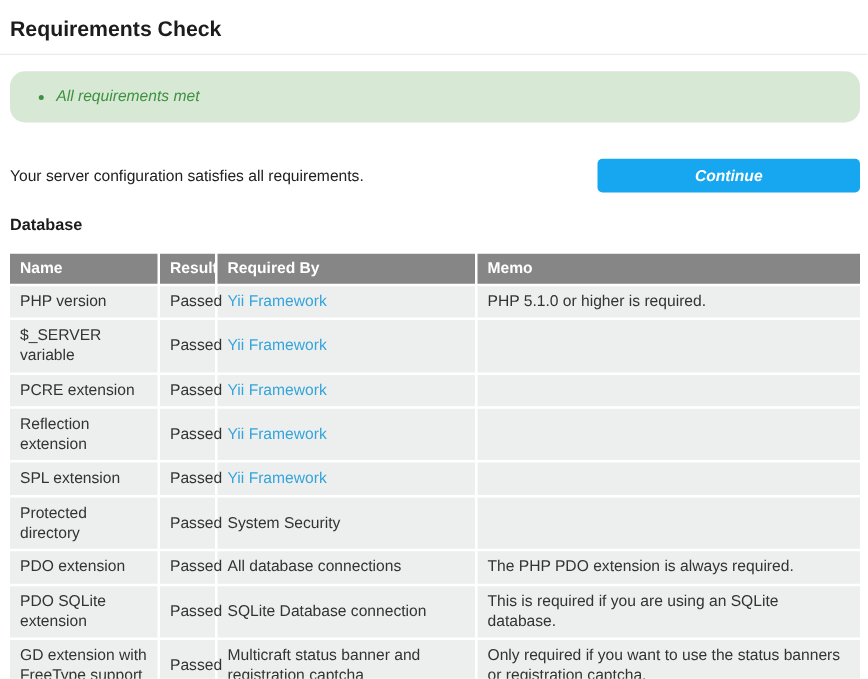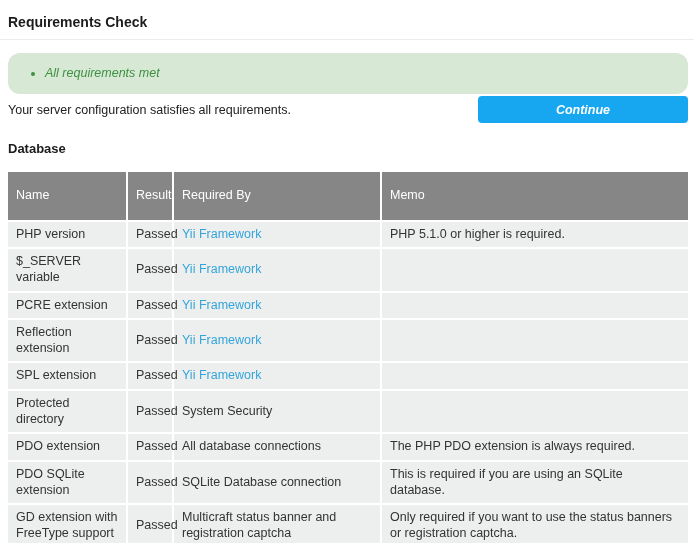--- a/index.html
+++ b/index.html
@@ -8,21 +8,21 @@
     width: 694px; height: 543px;
     background: #ffffff;
     font-family: "Liberation Sans", sans-serif;
     font-size: 12.5px;
     color: #212121;
     overflow: hidden;
   }
   .page-title {
     margin: 14px 8px 0 8px;
     font-weight: bold;
-    font-size: 14px;
+    font-size: 17px;
     color: #1c1c1c;
   }
   hr.divider {
     border: none;
     border-top: 1px solid #ececec;
     margin: 9px 0 13px 0;
   }
   .alert {
     margin: 0 6px 0 8px;
     background: #d7e8d4;
@@ -33,21 +33,21 @@
   .alert ul {
     margin: 0;
     padding-left: 22px;
   }
   .alert li {
     color: #3e9142;
     font-size: 12.5px;
     line-height: 1.2;
   }
   .summary-row {
-    margin: 2px 6px 0 8px;
+    margin: 29px 6px 0 8px;
     display: flex;
     align-items: center;
     justify-content: space-between;
   }
   .summary-text {
     font-size: 12.5px;
     color: #212121;
   }
   .continue-btn {
     width: 210px;
@@ -74,23 +74,23 @@
   table.req-table {
     border-collapse: separate;
     border-spacing: 2px;
     table-layout: fixed;
     width: 684px;
     margin: 14px 0 0 6px;
   }
   table.req-table th {
     background: #868686;
     color: #ffffff;
-    font-weight: normal;
+    font-weight: bold;
     text-align: left;
-    padding: 16px 8px;
+    padding: 4px 8px;
     font-size: 12.5px;
     line-height: 1.25;
     overflow: hidden;
   }
   table.req-table td {
     background: #edefee;
     color: #333333;
     padding: 5px 8px;
     vertical-align: middle;
     font-size: 12.5px;

